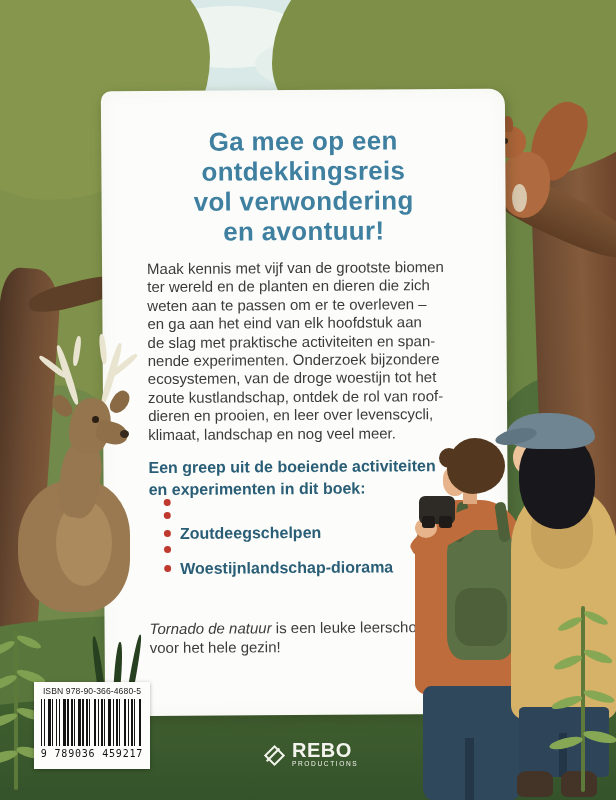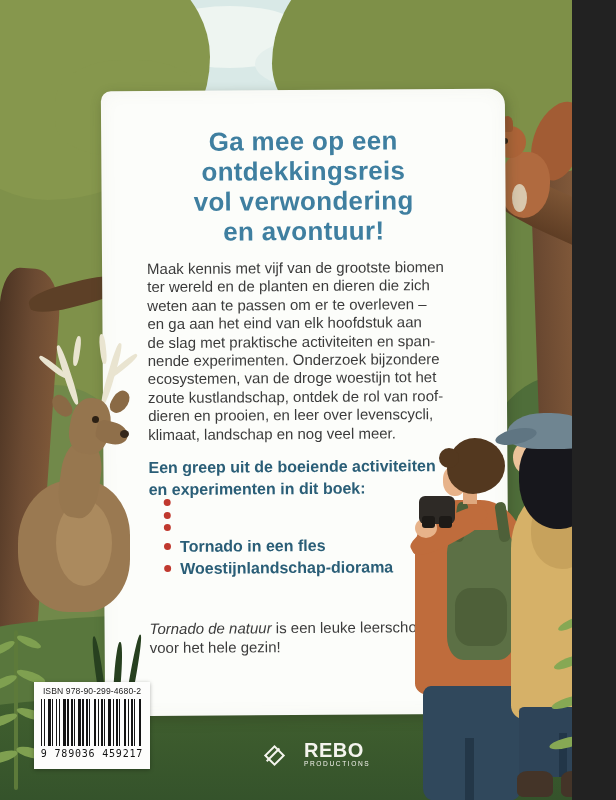--- a/index.html
+++ b/index.html
@@ -1,16 +1,16 @@
 <!DOCTYPE html>
 <html><head>
 <meta charset="utf-8">
 <style>
   html,body{margin:0;padding:0;background:#222;}
-  .cover{position:relative;width:572px;height:800px;overflow:hidden;
+  .cover{position:relative;width:616px;height:800px;overflow:hidden;
          font-family:"Liberation Sans",sans-serif;
          background:linear-gradient(#87984e 0%,#7a8f48 40%,#5c7a3e 65%,#3c5a2e 100%);}
   .abs{position:absolute;}
 
   
   .sky-main{left:88px;top:0;width:330px;height:114px;background:#d9e9e7;
             border-radius:0 0 42% 52%/0 0 70% 60%;z-index:0;}
   .cloud-a{left:150px;top:6px;width:160px;height:62px;background:#eef5f1;border-radius:50%;z-index:0;}
   .cloud-b{left:255px;top:38px;width:130px;height:52px;background:#e4efec;border-radius:50%;z-index:0;}
   .sky-deer{left:48px;top:318px;width:92px;height:112px;background:#dcebe8;
@@ -192,21 +192,21 @@
   .barcode-digits{font-family:"DejaVu Sans Mono",monospace;font-size:10px;color:#111;
                   letter-spacing:.8px;margin-top:2px;}
 
   
   .publisher{left:264px;top:740px;width:120px;height:38px;display:flex;align-items:flex-start;z-index:8;}
   .rebo-icon{position:relative;width:20px;height:24px;margin-top:5px;}
   .rebo-diamond{position:absolute;left:3px;top:3px;width:11px;height:11px;border:2.4px solid #f4f4ee;
                 transform:rotate(45deg);}
   .rebo-slash{position:absolute;left:8px;top:1px;width:2.4px;height:18px;background:#f4f4ee;
               transform:rotate(45deg);}
-  .rebo-text{margin-left:20px;color:#f4f4ee;}
+  .rebo-text{margin-left:8px;color:#f4f4ee;}
   .rebo-name{font-size:20px;font-weight:800;letter-spacing:.5px;line-height:20px;}
   .rebo-sub{font-size:6.6px;letter-spacing:1.6px;margin-top:0;}
 </style>
 </head>
 <body>
 
 <div class="cover">
 
   <div class="abs sky-main"></div>
   <div class="abs cloud-a"></div>
@@ -264,24 +264,24 @@
 en experimenten in dit boek:</div>
       <ul class="bullets">
         <li>
           <span class="dot"></span>
         </li>
         <li>
           <span class="dot"></span>
         </li>
         <li>
           <span class="dot"></span>
-        </li>
-        <li>
-          <span class="dot"></span>
-          <span>Tornado in een fles</span>
+          <span>Zoutdeegschelpen</span>
+        </li>
+        <li>
+          <span class="dot"></span>
         </li>
         <li>
           <span class="dot"></span>
           <span>Woestijnlandschap-diorama</span>
         </li>
       </ul>
       <div class="closing"><span class="it">Tornado de natuur</span><span> is een leuke leerschool
 voor het hele gezin!</span></div>
     </div>
   </div>
@@ -359,21 +359,21 @@
     <div class="leaf" style="left:38px;top:14px;width:26px;height:8px;transform:rotate(26deg);"></div>
     <div class="leaf" style="left:8px;top:58px;width:30px;height:9px;transform:rotate(-22deg);"></div>
     <div class="leaf" style="left:38px;top:52px;width:30px;height:9px;transform:rotate(20deg);"></div>
     <div class="leaf" style="left:6px;top:98px;width:32px;height:9px;transform:rotate(-18deg);"></div>
     <div class="leaf" style="left:38px;top:92px;width:32px;height:9px;transform:rotate(16deg);"></div>
     <div class="leaf" style="left:4px;top:138px;width:34px;height:10px;transform:rotate(-14deg);"></div>
     <div class="leaf" style="left:38px;top:132px;width:34px;height:10px;transform:rotate(12deg);"></div>
   </div>
 
   <div class="abs barcode">
-    <div class="isbn-label">ISBN 978-90-299-4680-2</div>
+    <div class="isbn-label">ISBN 978-90-366-4680-5</div>
     <div class="bars"></div>
     <div class="barcode-digits">9 789036 459217</div>
   </div>
 
   <div class="abs publisher">
     <div class="rebo-icon">
       <div class="rebo-diamond"></div>
       <div class="rebo-slash"></div>
     </div>
     <div class="rebo-text">

